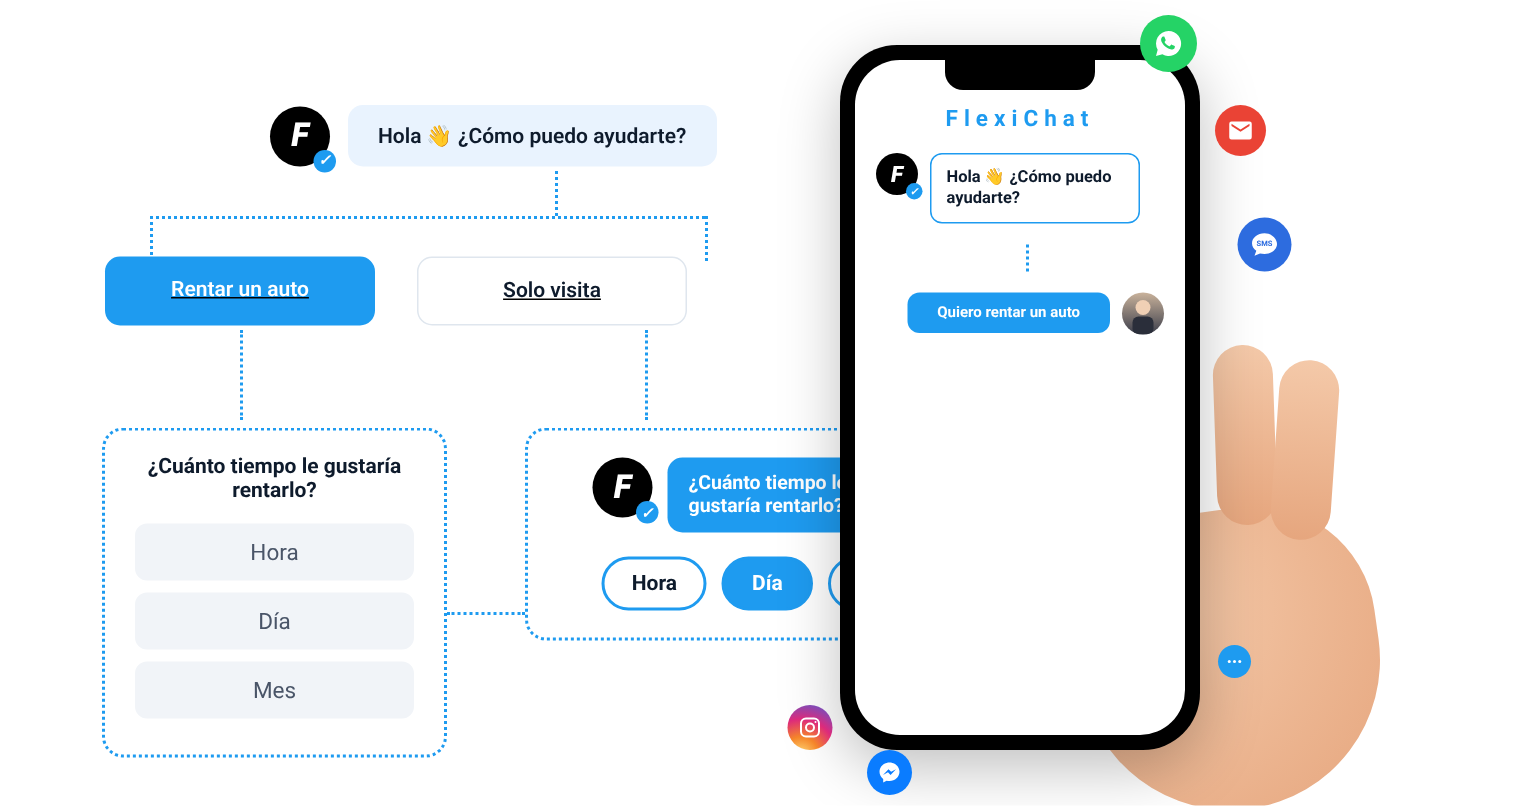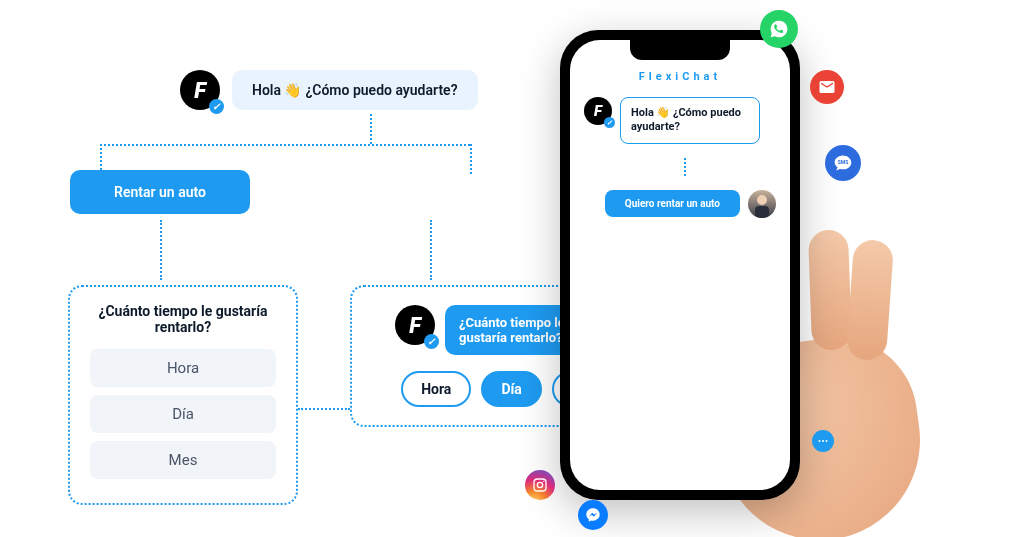--- a/index.html
+++ b/index.html
@@ -62,20 +62,21 @@
   }
   .bubble-blue-light { background: #e9f3fe; color: #0e1b2c; }
   .bubble-blue { background: #1e9bf0; color: #fff; }
   .bubble-white { background: #fff; color: #0e1b2c; border: 1px solid #dfe6ee; }
 
   .flow-row2 {
     display: flex;
     gap: 28px;
     margin-top: 60px;
     margin-left: -60px;
+    text-decoration: underline;
   }
   .flow-row2 .bubble { border-radius: 10px; padding: 14px 24px; font-size: 14px; }
 
   .panel {
     border: 2px dotted #1e9bf0;
     border-radius: 14px;
     padding: 16px;
     background: #fff;
   }
 
@@ -158,21 +159,21 @@
   .notch {
     position: absolute; top: 0; left: 50%; transform: translateX(-50%);
     width: 100px; height: 20px;
     background: #000;
     border-bottom-left-radius: 12px;
     border-bottom-right-radius: 12px;
     z-index: 2;
   }
   .screen-title {
     text-align: center;
-    font-size: 11px;
+    font-size: 15px;
     font-weight: 700;
     letter-spacing: 4px;
     color: #1e9bf0;
     padding: 30px 0 14px 0;
   }
   .chat {
     padding: 0 14px;
     display: flex;
     flex-direction: column;
     gap: 14px;
@@ -267,20 +268,21 @@
     <div class="bubble bubble-blue-light">Hola 👋 ¿Cómo puedo ayudarte?</div>
   </div>
 
   <div class="vline" style="left:240px; top:44px; height:30px;"></div>
   <div class="hline" style="left:-30px; top:74px; width:370px;"></div>
   <div class="vline" style="left:-30px; top:74px; height:30px;"></div>
   <div class="vline" style="left:340px; top:74px; height:30px;"></div>
 
   <div class="flow-row2">
     <div class="bubble bubble-blue" style="min-width:180px; text-align:center;">Rentar un auto</div>
+    <div class="bubble bubble-white" style="min-width:180px; text-align:center;">Solo visita</div>
   </div>
 
   <div class="vline" style="left:30px; top:150px; height:60px;"></div>
   <div class="vline" style="left:300px; top:150px; height:60px;"></div>
 
   <div class="hline" style="left:168px; top:338px; width:52px;"></div>
   <div class="vline" style="left:220px; top:298px; height:40px;"></div>
   <div class="hline" style="left:220px; top:298px; width:40px;"></div>
 
   <div class="panel panel-left">

